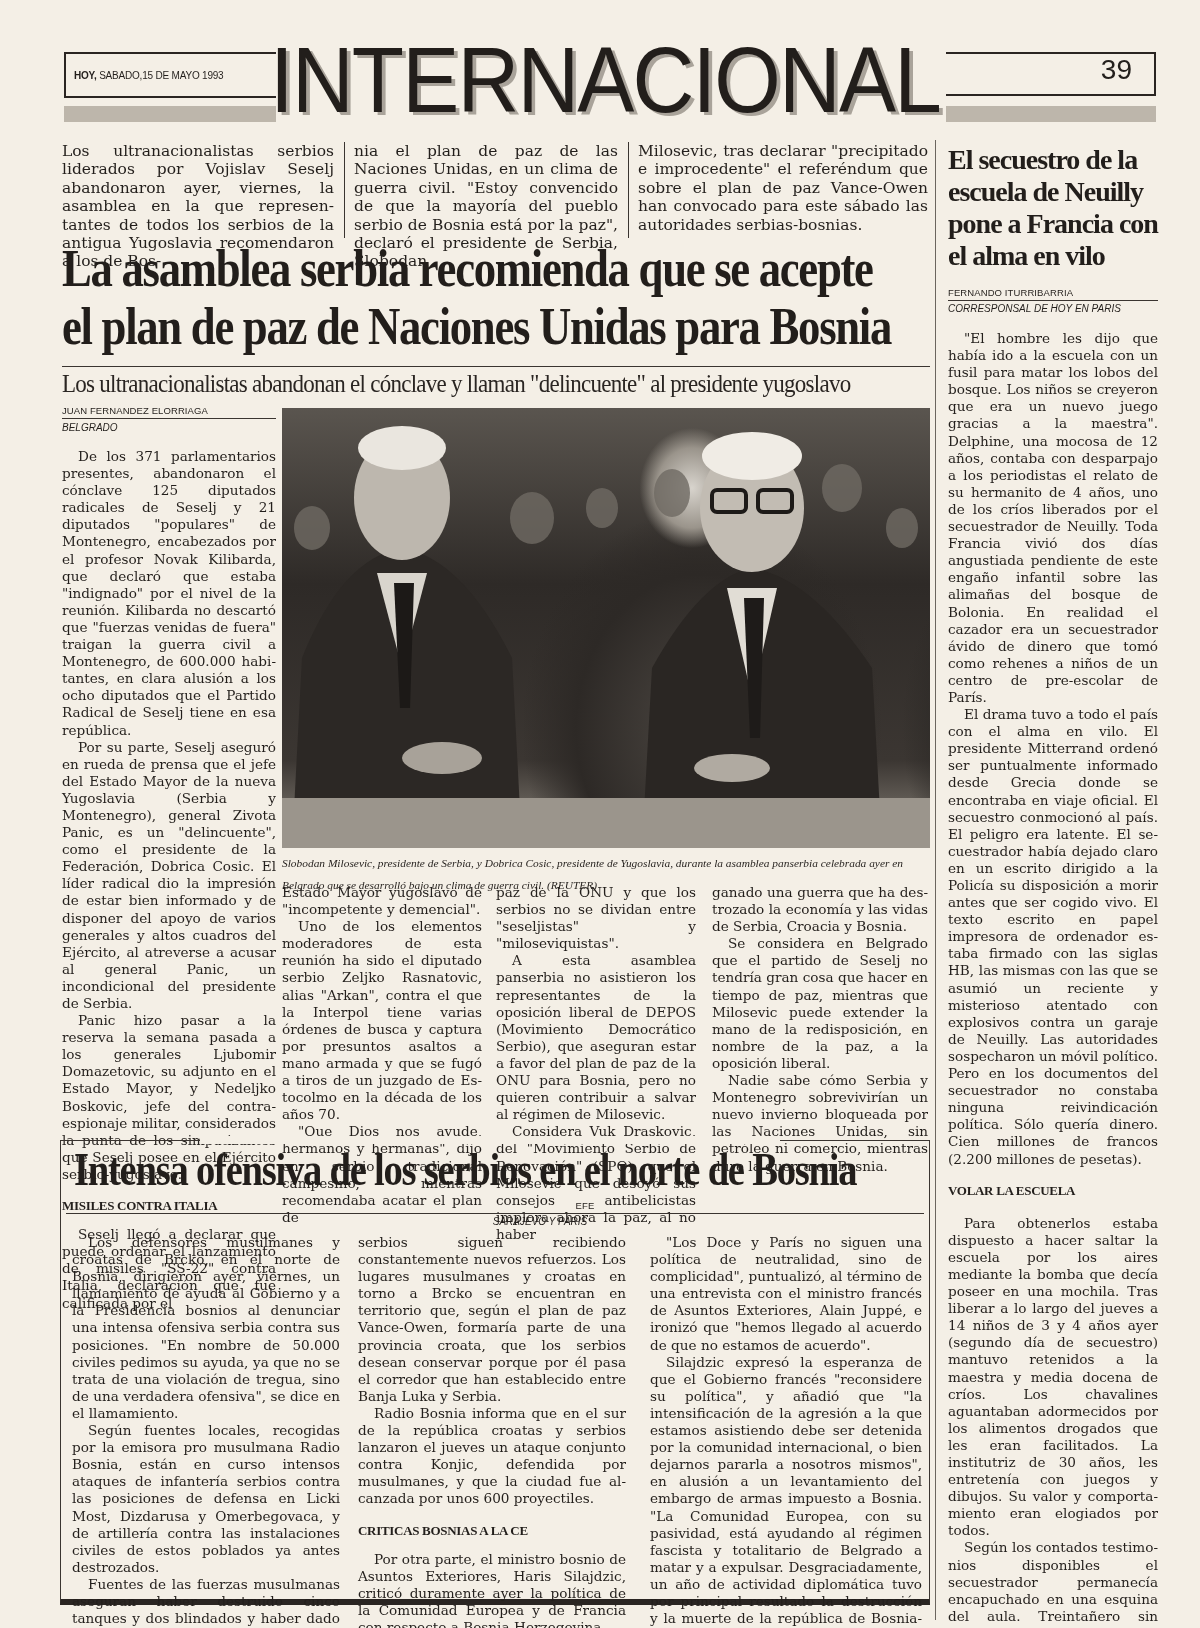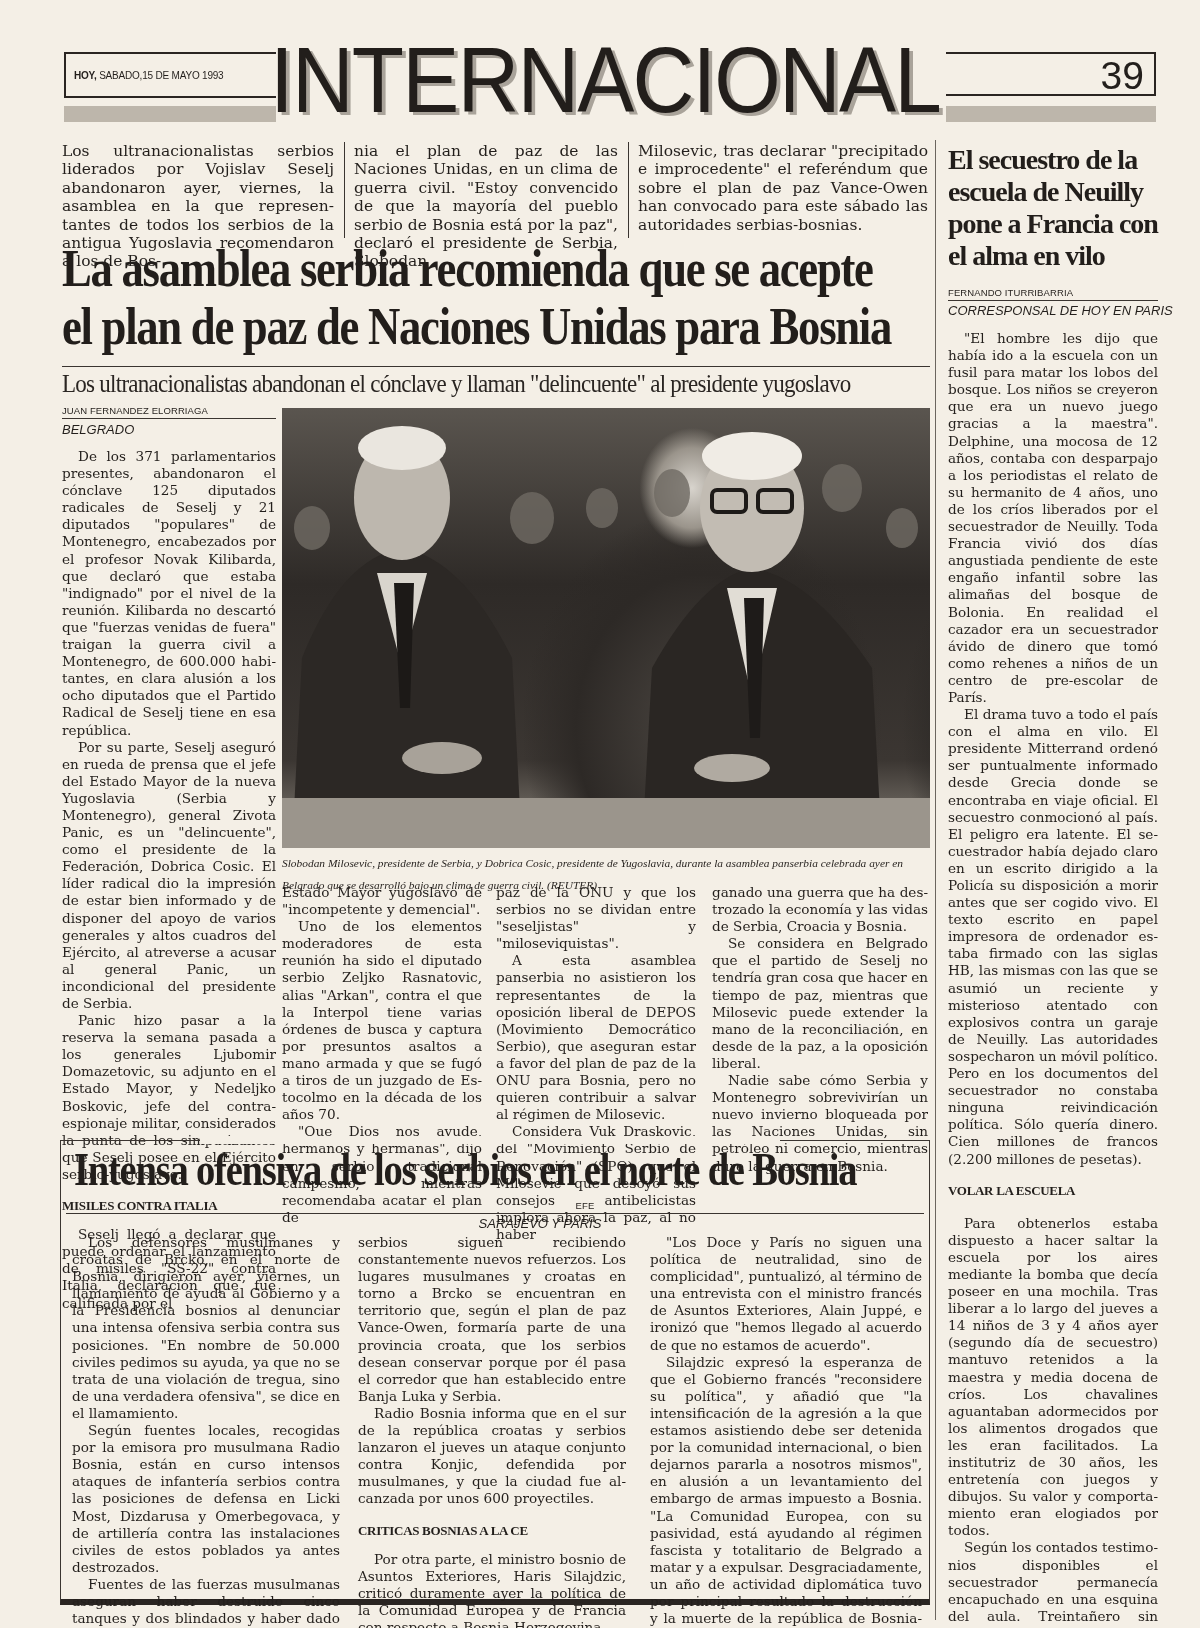--- a/index.html
+++ b/index.html
@@ -28,42 +28,42 @@
   .section-title {
     left: 270px; top: 34px; font-size: 92px; line-height: 92px; letter-spacing: -2px;
     font-family: "Liberation Sans", sans-serif; font-weight: normal; color: #221e1b;
     text-shadow: 4px 3px 0 #a9a39a;
     transform: scaleX(0.93); transform-origin: left top;
   }
   .page-box {
     left: 946px; top: 52px; width: 210px; height: 44px;
     border: 2px solid #2a2522; border-left: none; box-sizing: border-box;
   }
-  .page-num { right: 10px; top: 0px; font-size: 39px; position: absolute; font-family: "Liberation Sans", sans-serif; }
+  .page-num { right: 22px; top: 0px; font-size: 28px; position: absolute; font-family: "Liberation Sans", sans-serif; }
   .gray-right { left: 946px; top: 106px; width: 210px; height: 16px; background: #bdb6ab; }
 
   
   .col { font-size: 13.6px; line-height: 17.1px; text-align: justify; hyphens: manual; }
   .col p { margin: 0; text-indent: 16px; }
   .col p.noindent { text-indent: 0; }
   .lead { font-size: 15.5px; line-height: 18.4px; text-align: justify; }
   .lead p { margin: 0; }
   .vrule { width: 1px; background: #3a3430; }
 
   .headline {
     font-family: "Liberation Serif", serif; font-weight: bold; color: #221e1b;
     letter-spacing: -1.5px; transform-origin: left top;
   }
   .subhead {
     font-family: "Liberation Serif", serif; font-size: 25px; letter-spacing: -0.8px; color: #2a2522;
     transform: scaleX(0.92); transform-origin: left top; white-space: nowrap;
   }
   .hr { height: 1px; background: #3a3430; }
   .byline-name { font-size: 9.5px; letter-spacing: 0.1px; text-transform: uppercase; }
-  .byline-place { font-size: 13px; font-style: italic; text-transform: uppercase; }
+  .byline-place { font-size: 10px; font-style: italic; text-transform: uppercase; }
   .subtitle-caps { font-family: "Liberation Serif", serif; font-size: 13px; font-weight: bold; letter-spacing: -0.3px; }
 
   .photo {
     background:
       radial-gradient(ellipse 70px 80px at 410px 80px, #d8d4cd 0%, #9a948b 50%, transparent 75%),
       radial-gradient(ellipse 75px 80px at 780px 70px, #e4e0d8 0%, #a49e95 55%, transparent 78%),
       radial-gradient(ellipse 180px 220px at 420px 320px, #4c4742 0%, #2d2926 70%, transparent 100%),
       radial-gradient(ellipse 180px 220px at 800px 320px, #4a4540 0%, #2b2825 70%, transparent 100%),
       linear-gradient(180deg, #5a554f 0%, #2e2a27 40%, #3b3632 80%, #8c867d 100%);
     overflow: hidden;
@@ -168,21 +168,21 @@
   <p>Uno de los elementos modera­dores de esta reunión ha sido el diputado serbio Zeljko Rasnato­vic, alias "Arkan", contra el que la Interpol tiene varias órdenes de busca y captura por presuntos asaltos a mano armada y que se fugó a tiros de un juzgado de Es­tocolmo en la década de los años 70.</p>
   <p>"Que Dios nos ayude, herma­nos y hermanas", dijo en serbio tradicional campesino, mientras recomendaba acatar el plan de</p>
 </div>
 <div class="abs col serif" style="left:496px; top:884px; width:200px;">
   <p class="noindent">paz de la ONU y que los serbios no se dividan entre "seseljistas" y "miloseviquistas".</p>
   <p>A esta asamblea panserbia no asistieron los representantes de la oposición liberal de DEPOS (Mo­vimiento Democrático Serbio), que aseguran estar a favor del plan de paz de la ONU para Bos­nia, pero no quieren contribuir a salvar al régimen de Milosevic.</p>
   <p>Considera Vuk Draskovic, del "Movimiento Serbio de Renova­ción" (SPO), que el Milosevic que desoyó sus consejos antibelicistas implora ahora la paz, al no haber</p>
 </div>
 <div class="abs col serif" style="left:712px; top:884px; width:216px;">
   <p class="noindent">ganado una guerra que ha des­trozado la economía y las vidas de Serbia, Croacia y Bosnia.</p>
-  <p>Se considera en Belgrado que el partido de Seselj no tendría gran cosa que hacer en tiempo de paz, mientras que Milosevic puede extender la mano de la re­conciliación, en desde de la paz, a la oposición liberal.</p>
+  <p>Se considera en Belgrado que el partido de Seselj no tendría gran cosa que hacer en tiempo de paz, mientras que Milosevic puede extender la mano de la re­disposición, en nombre de la paz, a la oposición liberal.</p>
   <p>Nadie sabe cómo Serbia y Montenegro sobrevivirían un nuevo invierno bloqueada por las Naciones Unidas, sin petróleo ni comercio, mientras dure la guerra en Bosnia.</p>
 </div>
 
 <div class="abs box2"></div>
 <div class="abs box2-topcover"></div>
 <div class="abs headline" style="left:74px; top:1144px; font-size:46px; line-height:52px; white-space:nowrap; transform:scaleX(0.84);">Intensa ofensiva de los serbios en el norte de Bosnia</div>
 <div class="abs sans byline-name" style="left:60px; width:1050px; top:1200px; text-align:center;">EFE</div>
 <div class="abs hr" style="left:66px; top:1213px; width:858px;"></div>
 <div class="abs sans byline-place" style="left:60px; width:960px; top:1216px; text-align:center;">SARAJEVO Y PARIS</div>
 

